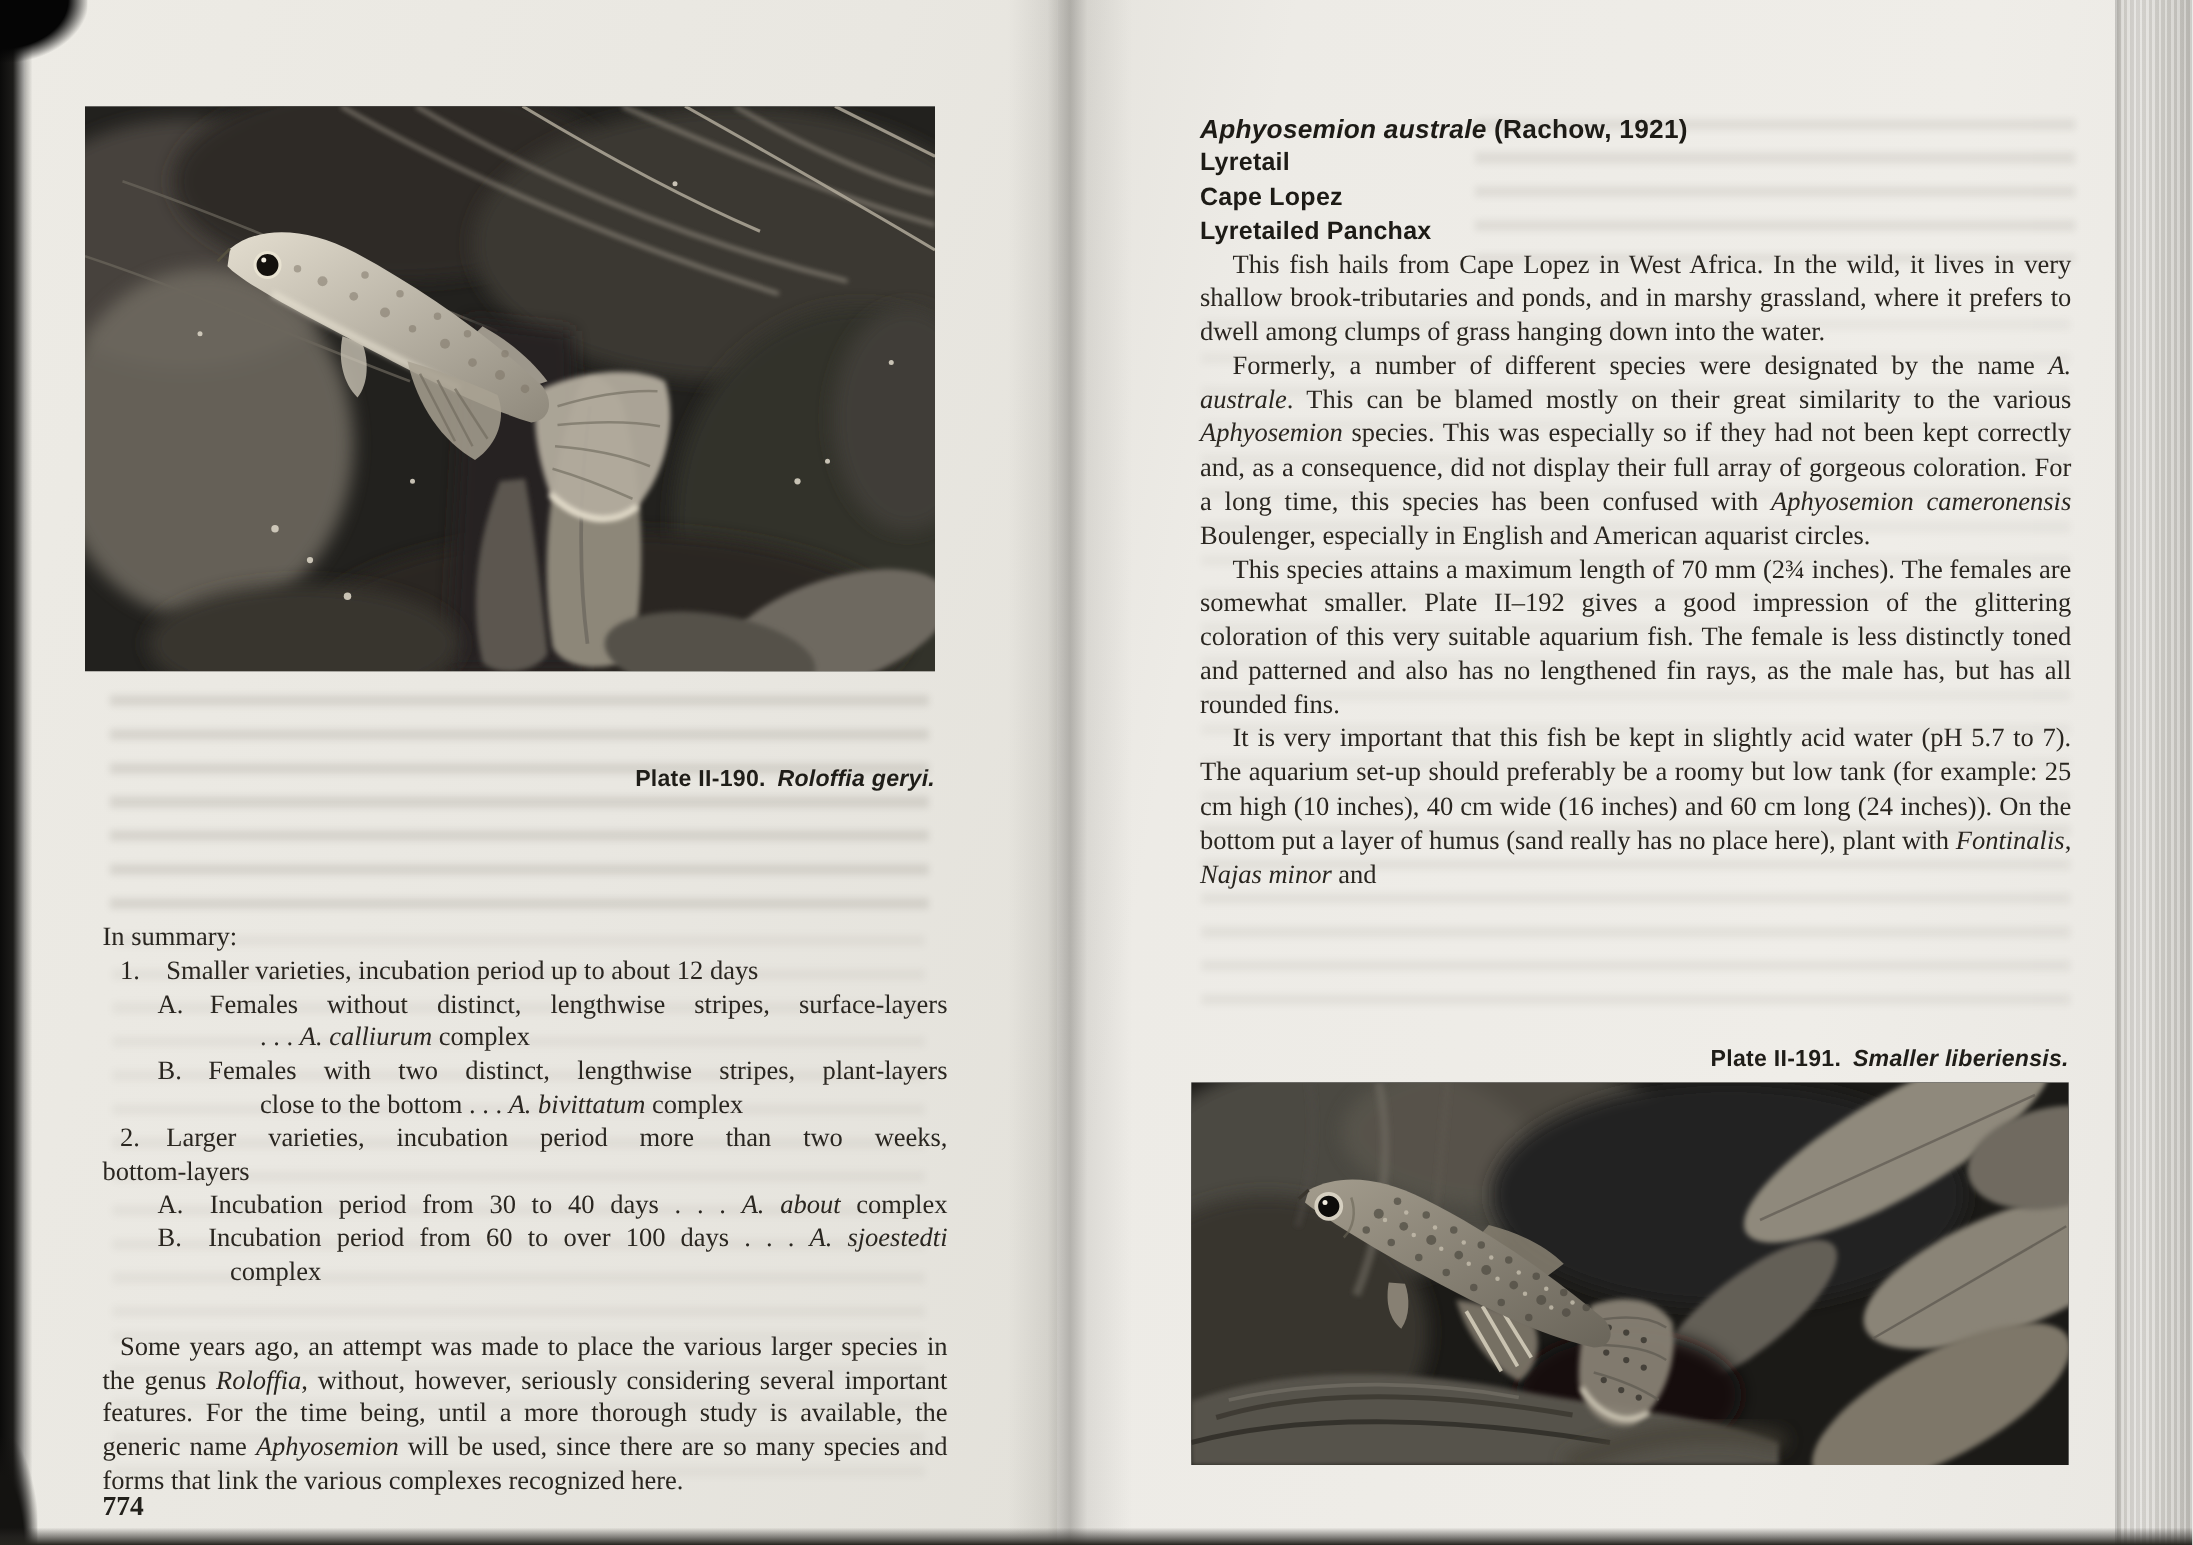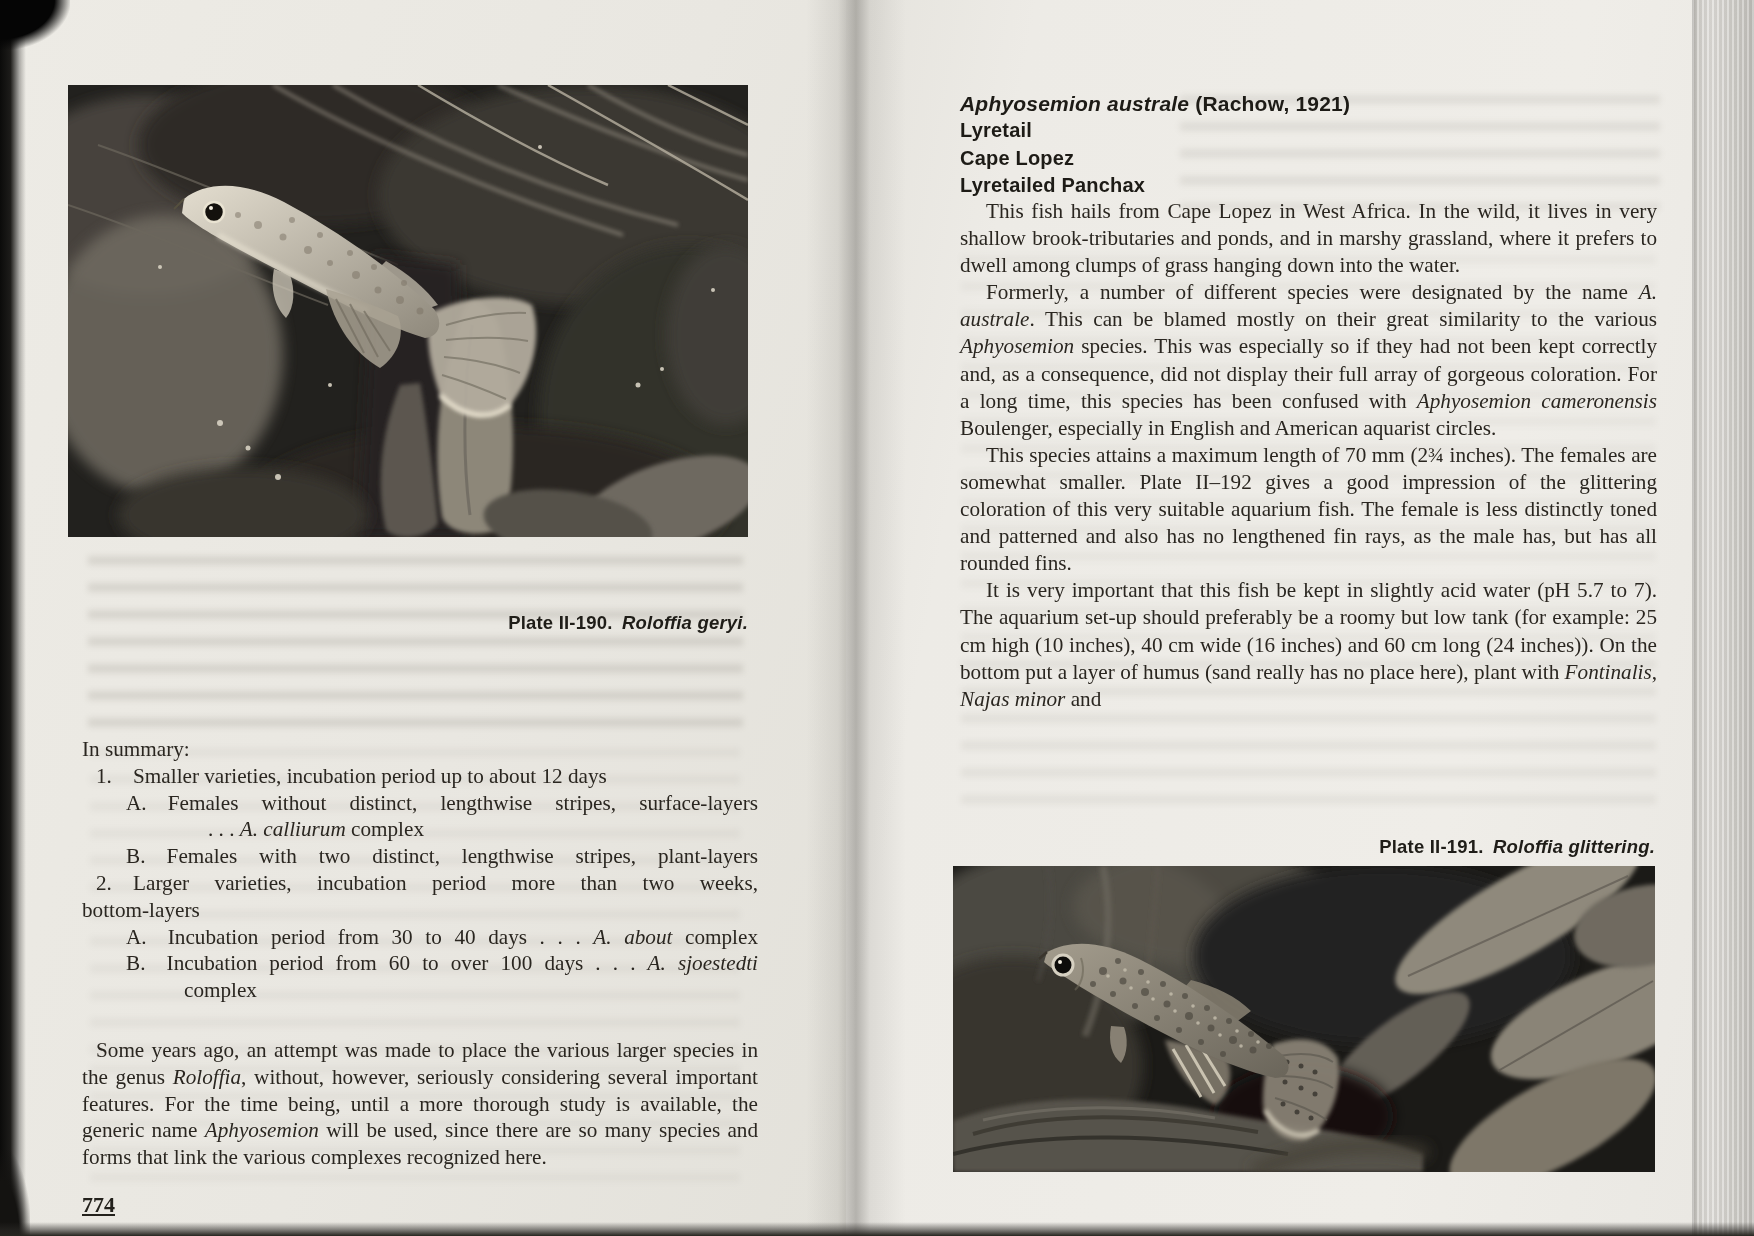--- a/index.html
+++ b/index.html
@@ -48,21 +48,21 @@
   .closing{text-indent:14px;margin-top:33px;}
   .rp{text-indent:26px;}
 
   .heading{position:absolute;left:114px;top:90px;width:700px;
      font-family:"Liberation Sans",sans-serif;font-weight:bold;font-size:21px;
      line-height:27.3px;color:#1d1b16;letter-spacing:.2px;}
   .heading i{font-style:italic;margin-top:36px;}
   .h-names{font-size:20px;}
 
   .pageno{position:absolute;font-weight:bold;font-size:22px;color:#23211c;}
-  .pageno-left{left:62px;top:1192px;text-decoration:underline;}
+  .pageno-left{left:62px;top:1192px;}
 
   .ghost{position:absolute;pointer-events:none;filter:blur(3px);
      background:repeating-linear-gradient(180deg,rgba(112,106,95,.55) 0 9px,rgba(112,106,95,0) 9px 27px);}
 </style>
 </head>
 <body>
 
 <div class="spread">
 
   <div class="page page-left">
@@ -170,20 +170,21 @@
     <div class="ghost" style="left:70px;top:1065px;width:650px;height:130px;opacity:.10;"></div>
 
     <div class="caption caption-left"><span>Plate II-190. </span><i>Roloffia geryi.</i></div>
 
     <div class="textcol textcol-left">
       <div class="sline">In summary:</div>
       <div class="sline ml14"><span>1. Smaller varieties, incubation period up to about 12 days</span></div>
       <div class="sline ml44 stretch"><span>A. Females without distinct, lengthwise stripes, surface-layers</span></div>
       <div class="sline ml126"><span>. . . </span><i>A. calliurum</i><span> complex</span></div>
       <div class="sline ml44 stretch"><span>B. Females with two distinct, lengthwise stripes, plant-layers</span></div>
+      <div class="sline ml126"><span>close to the bottom . . . </span><i>A. bivittatum</i><span> complex</span></div>
       <div class="sline ml14 stretch"><span>2. Larger varieties, incubation period more than two weeks,</span></div>
       <div class="sline"><span>bottom-layers</span></div>
       <div class="sline ml44 stretch"><span>A. Incubation period from 30 to 40 days . . . </span><i>A. about</i><span> complex</span></div>
       <div class="sline ml44 stretch"><span>B. Incubation period from 60 to over 100 days . . . </span><i>A. sjoestedti</i></div>
       <div class="sline ml102"><span>complex</span></div>
       <div class="para closing"><span>Some years ago, an attempt was made to place the various larger species in the genus </span><i>Roloffia</i><span>, without, however, seriously considering several important features. For the time being, until a more thorough study is available, the generic name </span><i>Aphyosemion</i><span> will be used, since there are so many species and forms that link the various complexes recognized here.</span></div>
     </div>
 
     <div class="pageno pageno-left">774</div>
   </div>
@@ -201,21 +202,21 @@
       <div class="h-line h-names">Lyretailed Panchax</div>
     </div>
 
     <div class="textcol textcol-right">
       <div class="para rp"><span>This fish hails from Cape Lopez in West Africa. In the wild, it lives in very shallow brook-tributaries and ponds, and in marshy grassland, where it prefers to dwell among clumps of grass hanging down into the water.</span></div>
       <div class="para rp"><span>Formerly, a number of different species were designated by the name </span><i>A. australe</i><span>. This can be blamed mostly on their great similarity to the various </span><i>Aphyosemion</i><span> species. This was especially so if they had not been kept correctly and, as a consequence, did not display their full array of gorgeous coloration. For a long time, this species has been confused with </span><i>Aphyosemion cameronensis</i><span> Boulenger, especially in English and American aquarist circles.</span></div>
       <div class="para rp"><span>This species attains a maximum length of 70 mm (2¾ inches). The females are somewhat smaller. Plate II–192 gives a good impression of the glittering coloration of this very suitable aquarium fish. The female is less distinctly toned and patterned and also has no lengthened fin rays, as the male has, but has all rounded fins.</span></div>
       <div class="para rp"><span>It is very important that this fish be kept in slightly acid water (pH 5.7 to 7). The aquarium set-up should preferably be a roomy but low tank (for example: 25 cm high (10 inches), 40 cm wide (16 inches) and 60 cm long (24 inches)). On the bottom put a layer of humus (sand really has no place here), plant with </span><i>Fontinalis</i><span>, </span><i>Najas minor</i><span> and</span></div>
     </div>
 
-    <div class="caption caption-right"><span>Plate II-191. </span><i>Roloffia glittering.</i></div>
+    <div class="caption caption-right"><span>Plate II-191. </span><i>Smaller liberiensis.</i></div>
 
     <div class="photo photo-right">
       <svg viewBox="0 0 702 306" width="702" height="306" preserveAspectRatio="none" aria-hidden="true">
         <defs>
           <filter id="rb1" x="-40%" y="-40%" width="180%" height="180%">
               <feGaussianBlur stdDeviation="7"></feGaussianBlur>
             </filter>
           <filter id="rb2" x="-40%" y="-40%" width="180%" height="180%">
               <feGaussianBlur stdDeviation="2"></feGaussianBlur>
             </filter>

